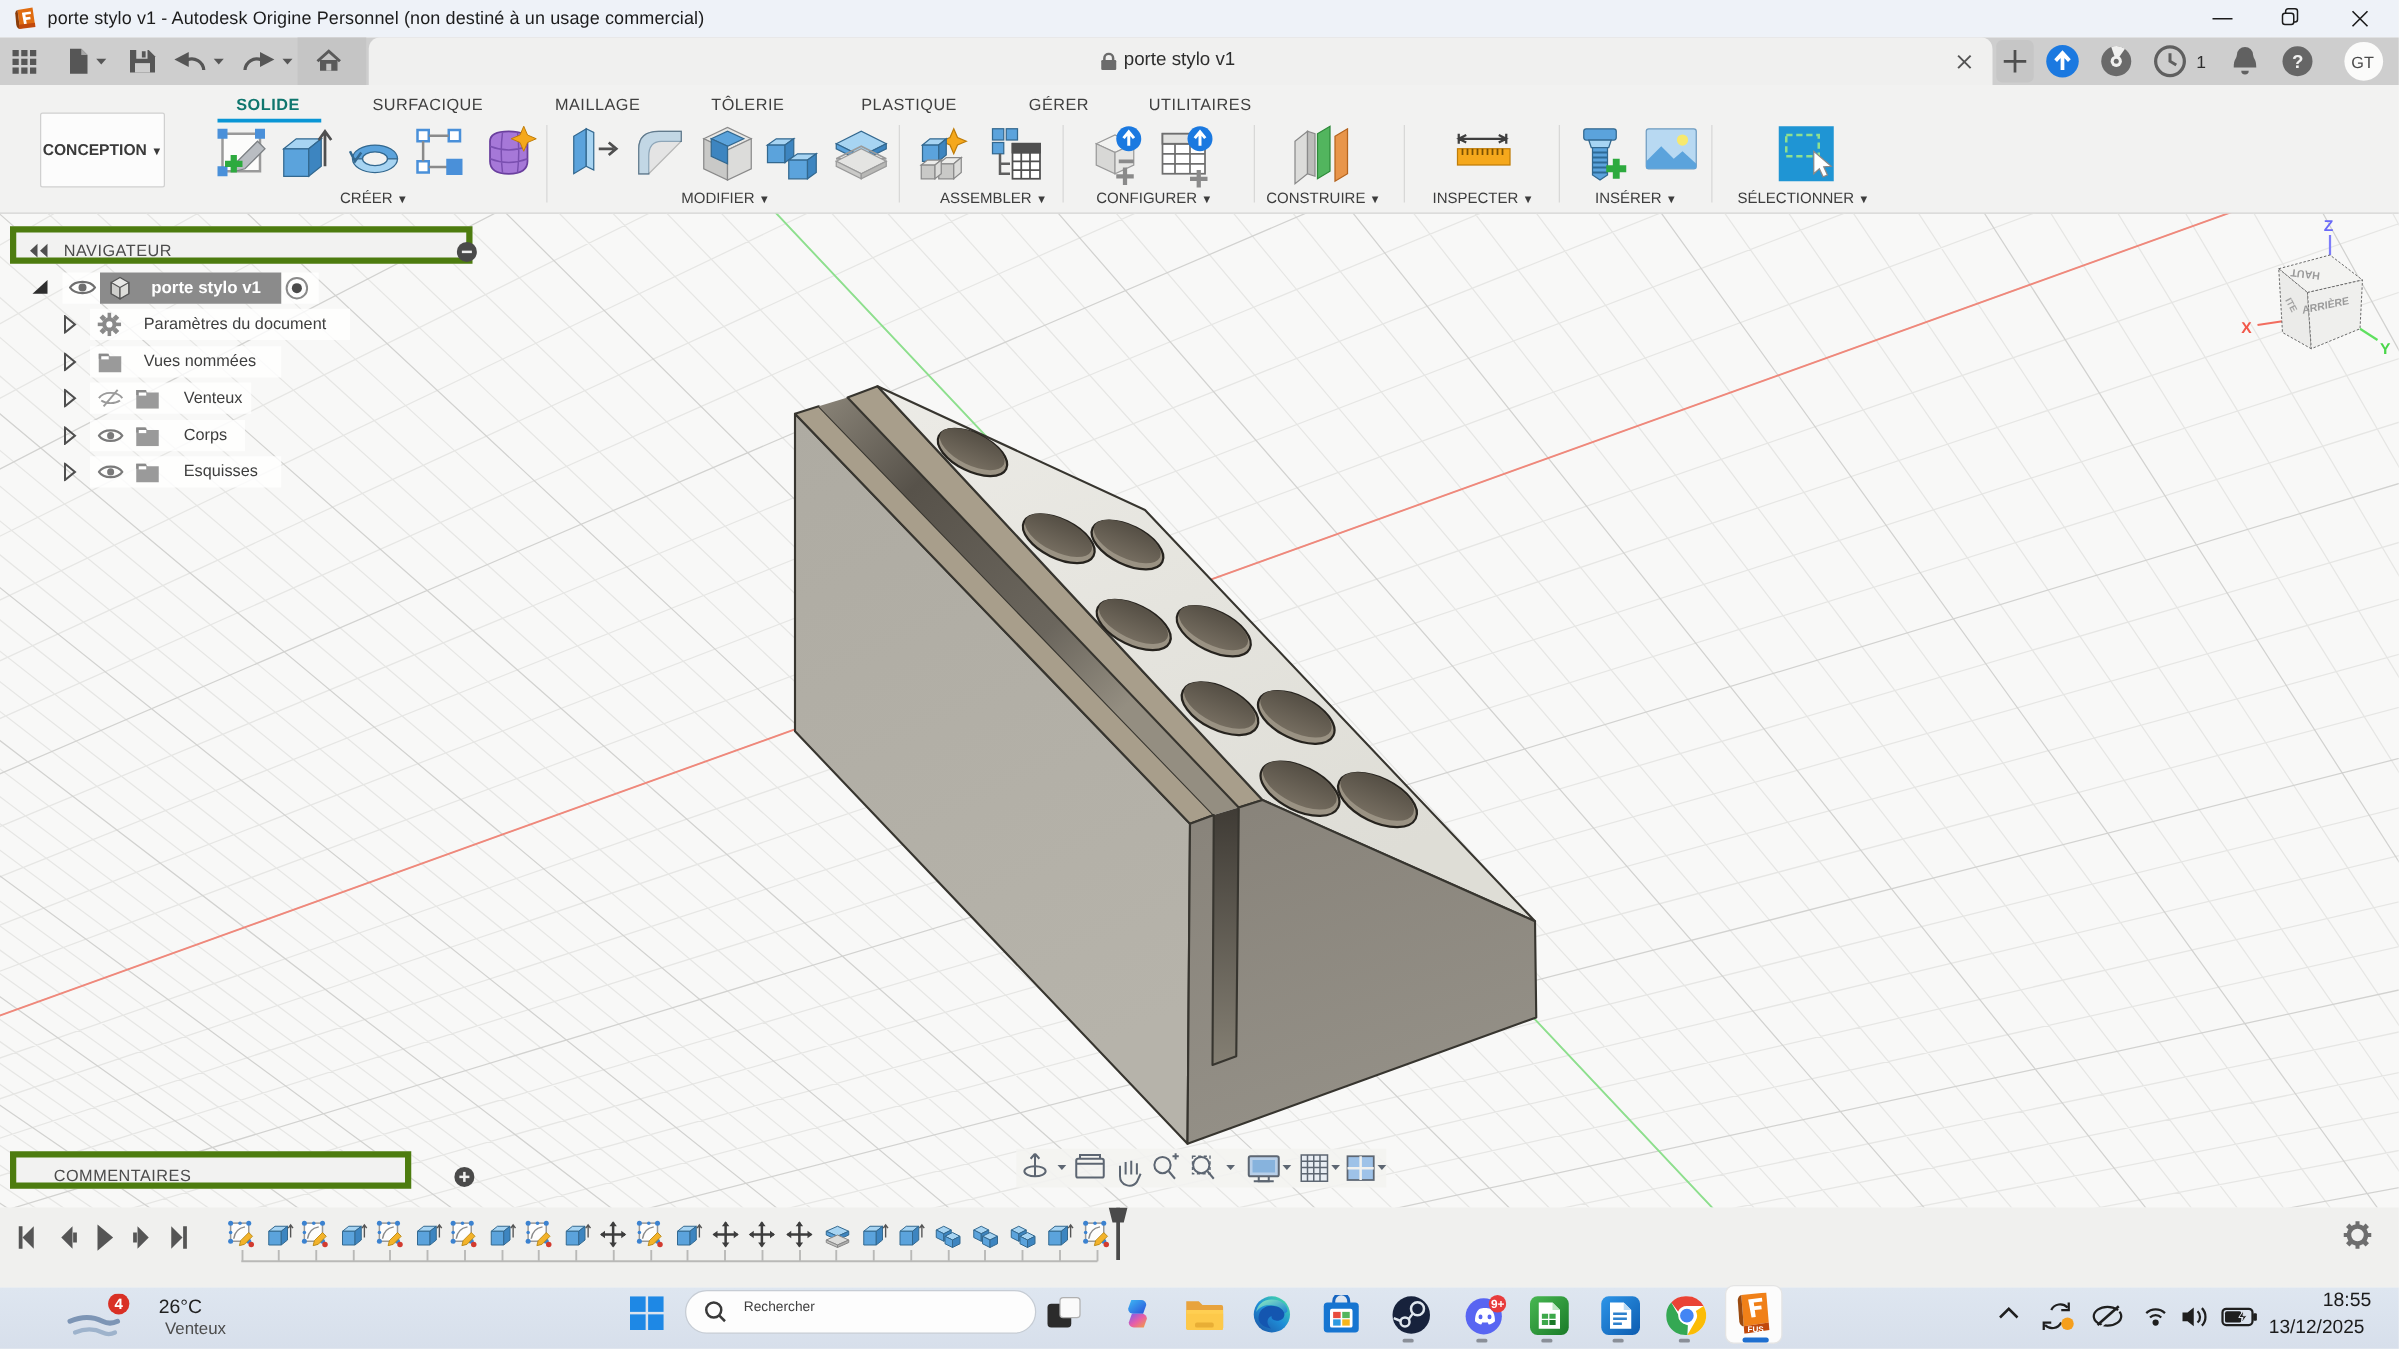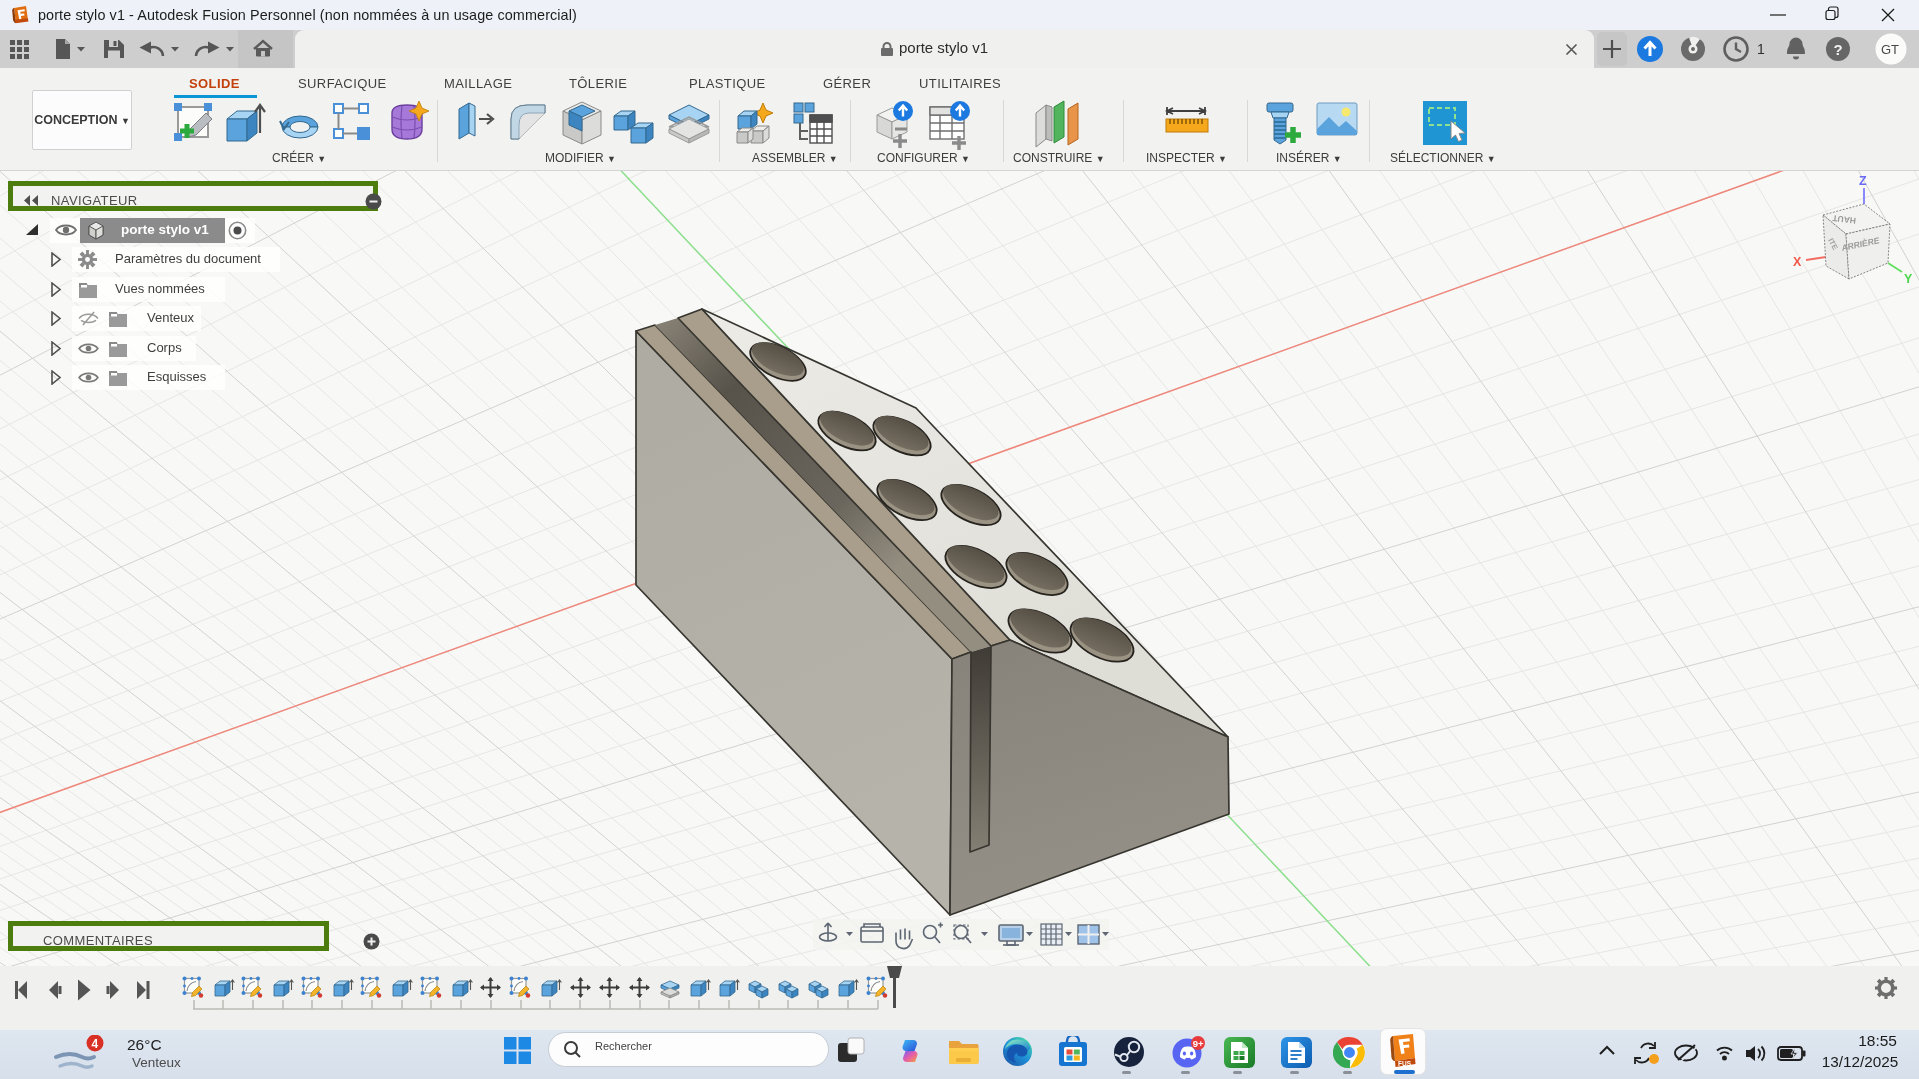--- a/index.html
+++ b/index.html
@@ -2,21 +2,21 @@
 <html><head><meta charset="utf-8"><style>
 *{margin:0;padding:0;box-sizing:border-box}
 html,body{width:1919px;height:1079px;overflow:hidden;font-family:"Liberation Sans",sans-serif;background:#f8f8f7}
 .abs{position:absolute}
 #titlebar{position:absolute;left:0;top:0;width:1919px;height:30px;background:#eef2f8;color:#1c1c1c;font-size:14.4px}
 #titlebar .ttl{position:absolute;left:38px;top:7px;letter-spacing:.1px}
 #qat{position:absolute;left:0;top:30px;width:1919px;height:38px;background:#cecece}
 #doctab{position:absolute;left:295px;top:30px;width:1299px;height:38px;background:#f0f0ef;border-radius:9px 9px 0 0}
 #ribbon{position:absolute;left:0;top:68px;width:1919px;height:103px;background:#f2f2f1;border-bottom:1px solid #d4d4d4}
 .rtab{position:absolute;top:8px;font-size:13px;color:#3f3f3f;letter-spacing:.4px}
-.rtab.active{color:#c2410c;font-weight:bold}
+.rtab.active{color:#0f766e;font-weight:bold}
 .runder{position:absolute;left:174px;top:27px;width:83px;height:3px;background:#0a96d5}
 #conception{position:absolute;left:32px;top:22px;width:100px;height:60px;background:#fcfcfc;border:1px solid #d0d0d0;border-radius:2px;font-size:12.5px;font-weight:bold;color:#3a3a3a;text-align:center;line-height:58px}
 .glabel{position:absolute;top:83px;font-size:12px;color:#3d3d3d;white-space:nowrap}
 .gsep{position:absolute;top:32px;width:1px;height:62px;background:#d8d8d7}
 .ric{position:absolute;top:31px}
 #viewport{position:absolute;left:0;top:171px;width:1919px;height:795px}
 .panel{position:absolute;background:#f2f2f1;border:5px solid #4d7c0f;height:30px;font-size:13px;color:#4c4c4c}
 .trow{position:absolute;background:rgba(255,255,255,.78);height:25px;display:flex;align-items:center;font-size:13px;color:#3e3e3e}
 #lect{position:absolute;left:691px;top:10px;width:531px;height:32px;background:#f1f1ef;font-size:14px}
 #vtools{position:absolute;left:813px;top:748px;width:296px;height:31px;background:rgba(242,242,240,.88)}
@@ -26,21 +26,21 @@
 </style></head>
 <body>
 
 <div id="titlebar">
  <svg class="abs" style="left:11px;top:5px" width="20" height="20" viewBox="0 0 20 20">
   <path d="M3 3 L15 1 L17 15 L5 18 Z" fill="#e06c10"></path>
   <path d="M3 3 L5 18 L4 18 C2.9 17 2.2 16 2 14.5 L1.2 5.5 C1.4 4 2 3.3 3 3Z" fill="#8a3c0a"></path>
   <path d="M6.5 5.2 L13.5 4.2 L13.8 6.2 L9.3 6.8 L9.6 8.8 L13.2 8.4 L13.5 10.4 L9.9 10.9 L10.5 14.5 L8.3 14.8 Z" fill="#fff"></path>
   <rect x="4.2" y="14.8" width="13" height="3.4" transform="rotate(-7 4 16)" fill="#c1490c"></rect>
  </svg>
- <div class="ttl">porte stylo v1 - Autodesk Fusion Personnel (non nommées à un usage commercial)</div>
+ <div class="ttl">porte stylo v1 - Autodesk Origine Personnel (non destiné à un usage commercial)</div>
  <svg class="abs" style="left:1755px;top:0" width="164" height="30" viewBox="0 0 164 30">
   <line x1="15" y1="15" x2="31" y2="15" stroke="#1c1c1c" stroke-width="1.2"></line>
   <rect x="71" y="10.5" width="9" height="9" rx="2" fill="none" stroke="#1c1c1c" stroke-width="1.2"></rect>
   <path d="M73.5 10.5 V9 a2 2 0 0 1 2-2 H81 a2 2 0 0 1 2 2 V15.5 a2 2 0 0 1 -2 2 H80" fill="none" stroke="#1c1c1c" stroke-width="1.2"></path>
   <path d="M127 9 L139 21 M139 9 L127 21" stroke="#1c1c1c" stroke-width="1.3"></path>
  </svg>
 </div>
 
 <div id="qat">
  <svg class="abs" style="left:0;top:0" width="300" height="38" viewBox="0 0 300 38">
@@ -755,14 +755,14 @@
         <circle cx="130.5" cy="20" r="1.6" fill="#1f1f1f"></circle>
       </g>
       <path d="M156 12 h-4 v7 h4 l5 4 V8 Z" fill="#1f1f1f"></path>
       <path d="M164 11 a6 6 0 0 1 0 9 M167.5 8.5 a10 10 0 0 1 0 14" fill="none" stroke="#1f1f1f" stroke-width="1.8"></path>
       <rect x="184" y="9" width="24" height="13" rx="3" fill="none" stroke="#1f1f1f" stroke-width="1.8"></rect>
       <rect x="208.5" y="12.5" width="3" height="6" rx="1" fill="#1f1f1f"></rect>
       <rect x="186" y="11" width="13" height="9" rx="1.5" fill="#1f1f1f"></rect>
       <path d="M201 10 l-4 6 h3.4 l-1.8 5 5 -6.4 h-3.2 Z" fill="#1f1f1f" stroke="#dfe5ee" stroke-width=".8"></path>
     </svg>
     <div class="abs" style="left:1840px;top:2px;width:57px;height:17px;font-size:15.5px;color:#1b1b1b;text-align:right">18:55</div>
-    <div class="abs" style="left:1815px;top:23px;width:90px;height:17px;font-size:15.3px;color:#1b1b1b;text-align:center">13/12/2025</div>
+    <div class="abs" style="left:1815px;top:23px;width:90px;height:17px;font-size:15.3px;color:#1b1b1b;text-align:left">13/12/2025</div>
 </div>
 
 </body></html>

